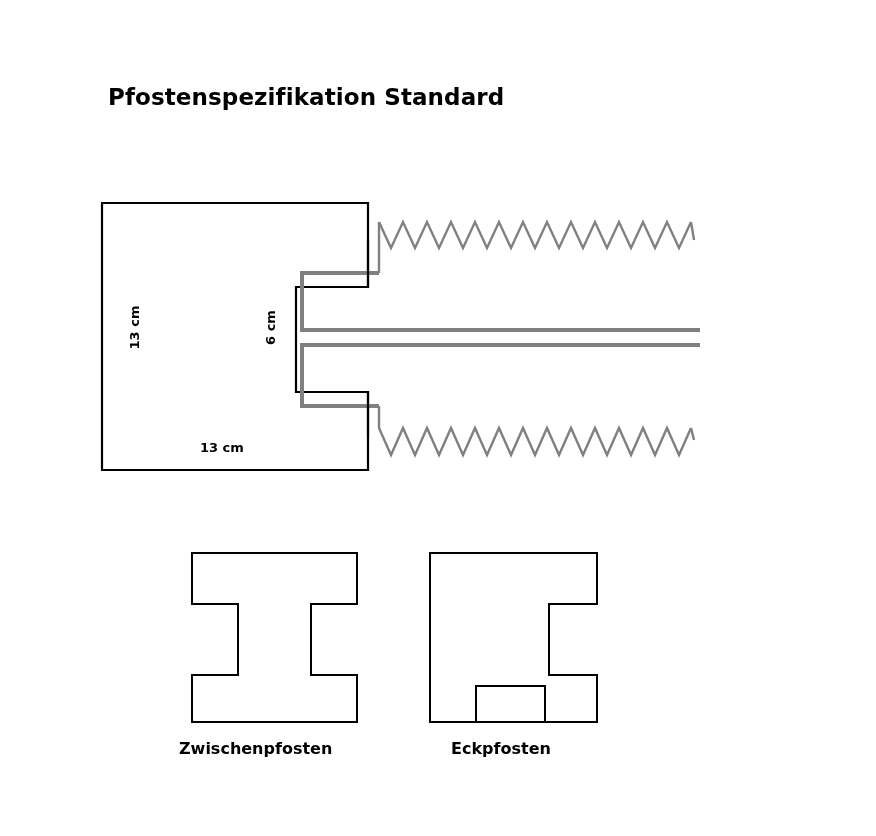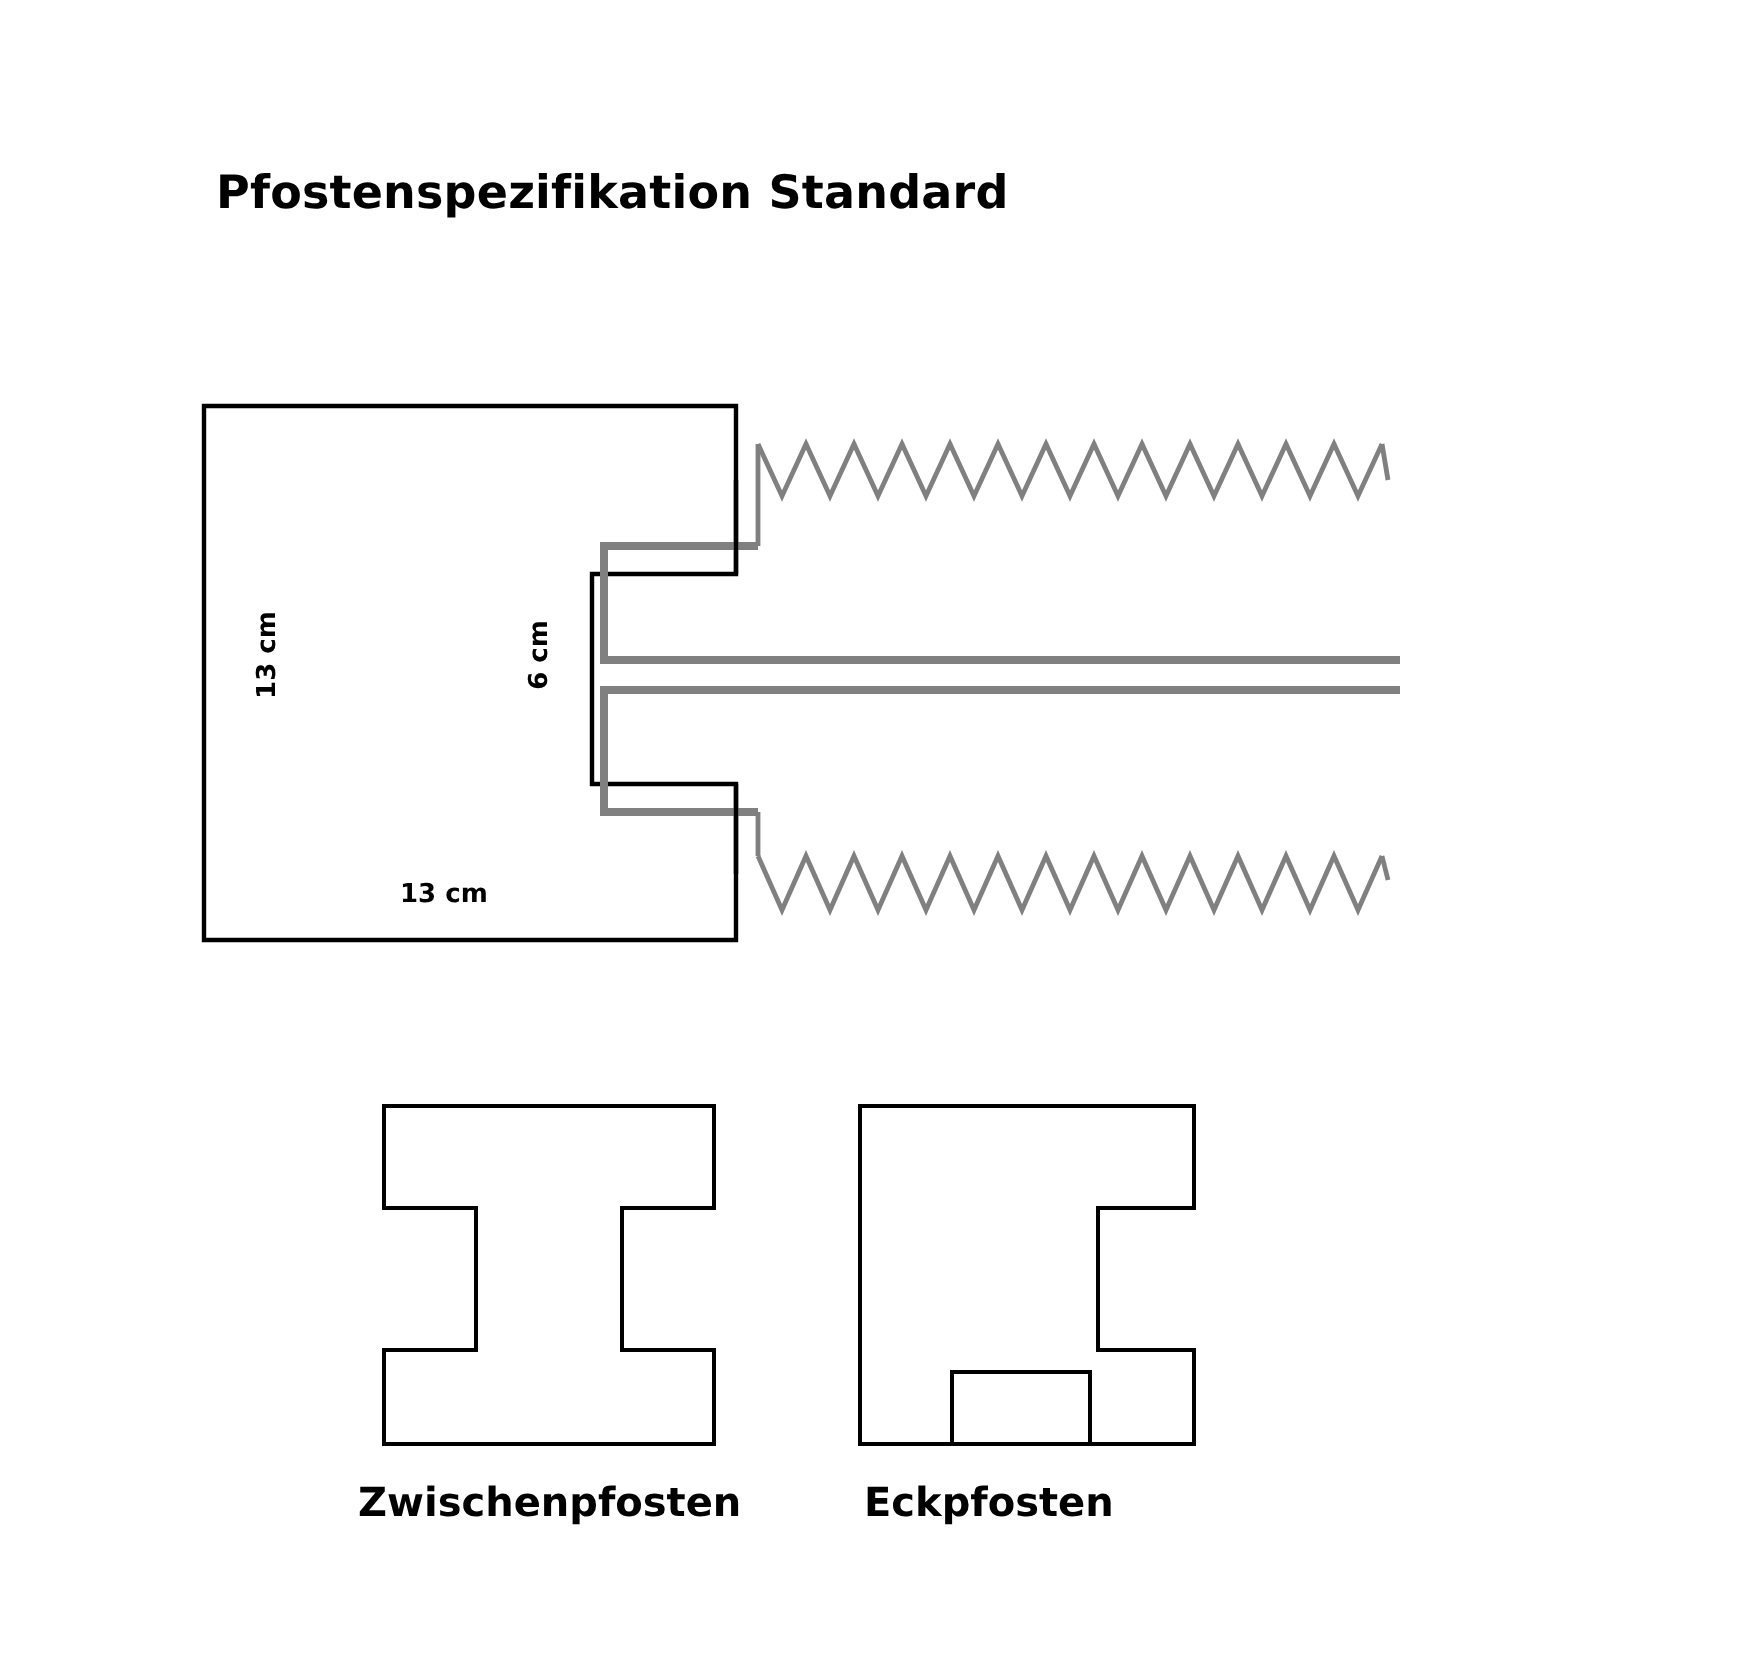--- a/index.html
+++ b/index.html
@@ -48,21 +48,21 @@
     font-weight: bold;
     color: #000000;
     white-space: nowrap;
   }
   .dim-vert {
     transform: rotate(-90deg);
     transform-origin: 50% 50%;
   }
   .caption {
     position: absolute;
-    font-size: 20px;
+    font-size: 16px;
     font-weight: bold;
     color: #000000;
     white-space: nowrap;
   }
 </style>
 </head>
 <body>
 
 <div id="stage">
 
@@ -155,15 +155,15 @@
   </svg>
 
   <div class="dim-label dim-vert" style="left: 104px; top: 320px; width: 60px; text-align: center;">13 cm</div>
 
   <div class="dim-label dim-vert" style="left: 240px; top: 320px; width: 60px; text-align: center;">6 cm</div>
 
   <div class="dim-label" style="left: 200px; top: 440px;">13 cm</div>
 
   <div class="caption" style="left: 179px; top: 739px;">Zwischenpfosten</div>
 
-  <div class="caption" style="left: 432px; top: 739px;">Eckpfosten</div>
+  <div class="caption" style="left: 451px; top: 739px;">Eckpfosten</div>
 
 </div>
 
 </body></html>

